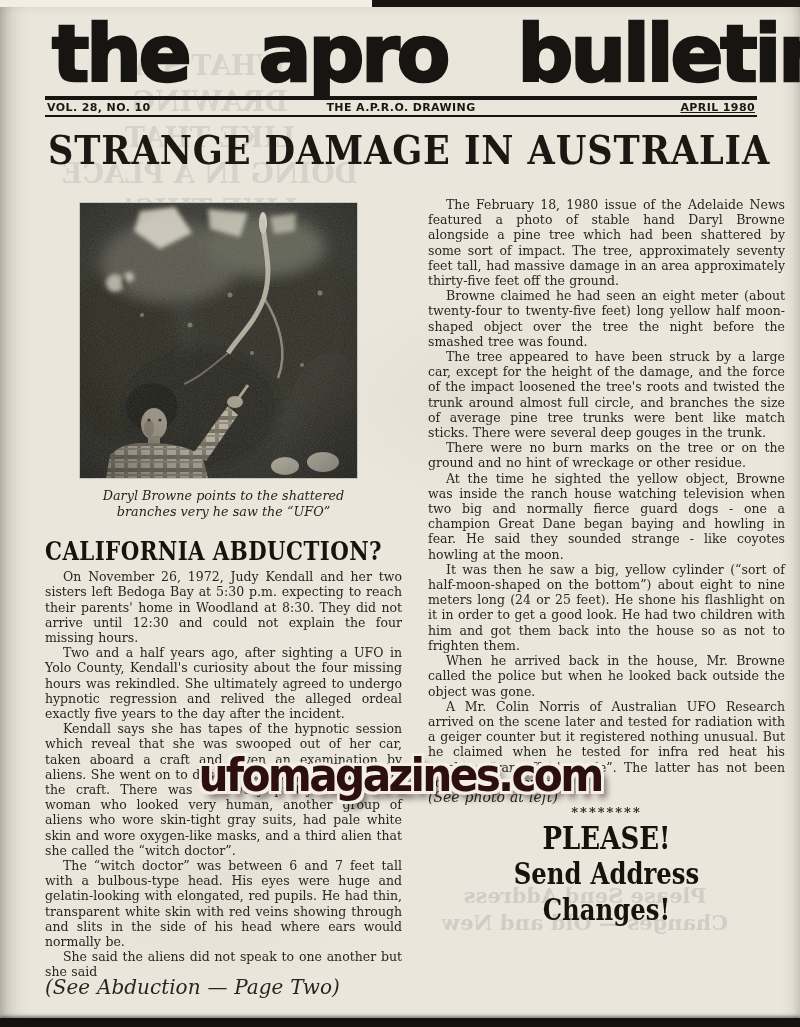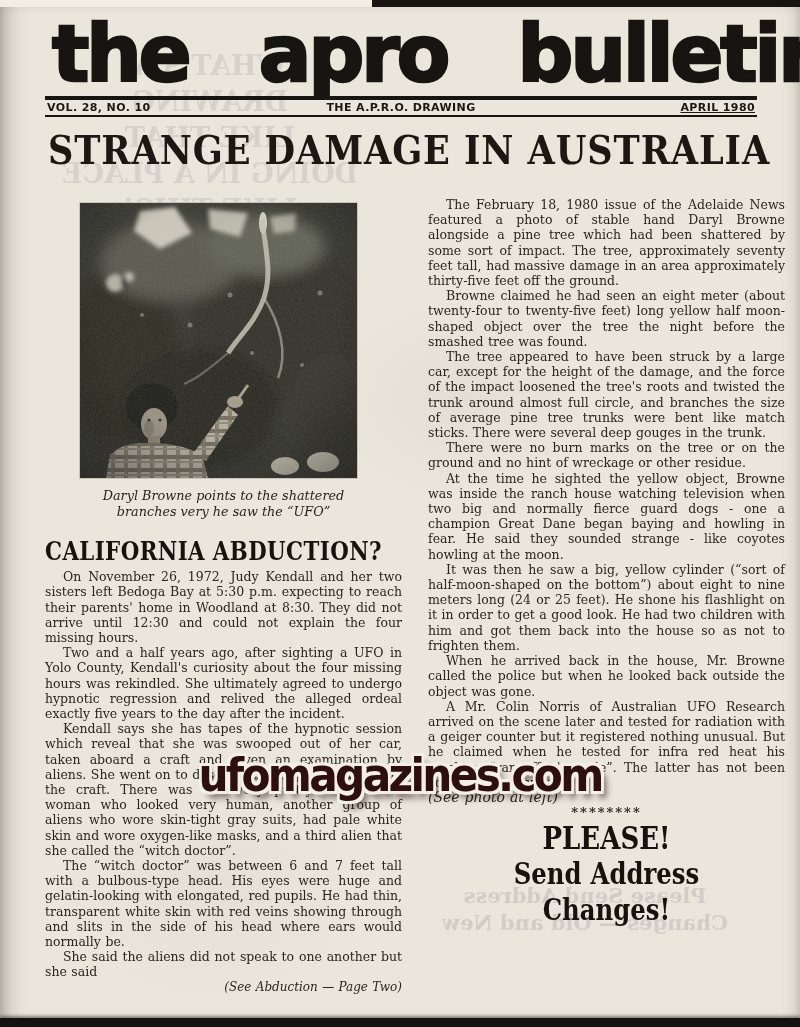--- a/index.html
+++ b/index.html
@@ -47,21 +47,21 @@
   .col p{margin:0;text-indent:18px;word-spacing:.5px;}
   .col-left{left:45px;top:203px;}
   .col-right{left:428px;top:197px;}
 
   figure{margin:0 0 10px 35px;width:277px;height:275px;outline:1px solid #c9c4b6;}
   .caption{width:100%;text-align:center;font-style:italic;font-size:12.8px;line-height:16px;color:#241f19;margin-bottom:4px;}
   .section-heading{
     margin:24px 0 10px 0;font-weight:bold;font-size:26px;letter-spacing:.5px;
     color:#17120d;transform:scaleX(.82);transform-origin:left;white-space:nowrap;
   }
-  .continuation{margin-top:14px;text-align:right;font-style:italic;font-size:12px;text-indent:0 !important;}
+  .continuation{margin-top:14px;text-align:left;font-style:italic;font-size:20px;text-indent:0 !important;}
 
   .see-photo{margin-top:2px;text-align:left;font-style:italic;font-size:14px;text-indent:0 !important;}
   .asterisks{margin-top:1px;text-align:center;font-weight:bold;font-size:13px;letter-spacing:2px;text-indent:0 !important;}
   .plea1{margin-top:2px;text-align:center;font-weight:bold;font-size:31px;line-height:36px;color:#17120d;transform:scaleX(.84);text-indent:0 !important;}
   .plea2{text-align:center;font-weight:bold;font-size:29px;line-height:36px;color:#17120d;transform:scaleX(.84);text-indent:0 !important;}
 
   
   .watermark{
     position:absolute;top:747px;left:50%;z-index:5;pointer-events:none;
     transform:translateX(-50%) scaleX(.9);

